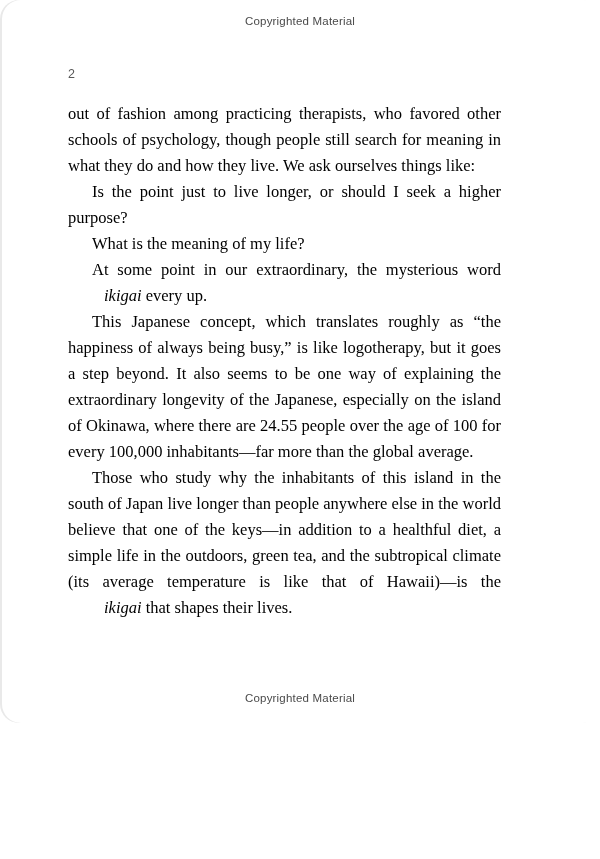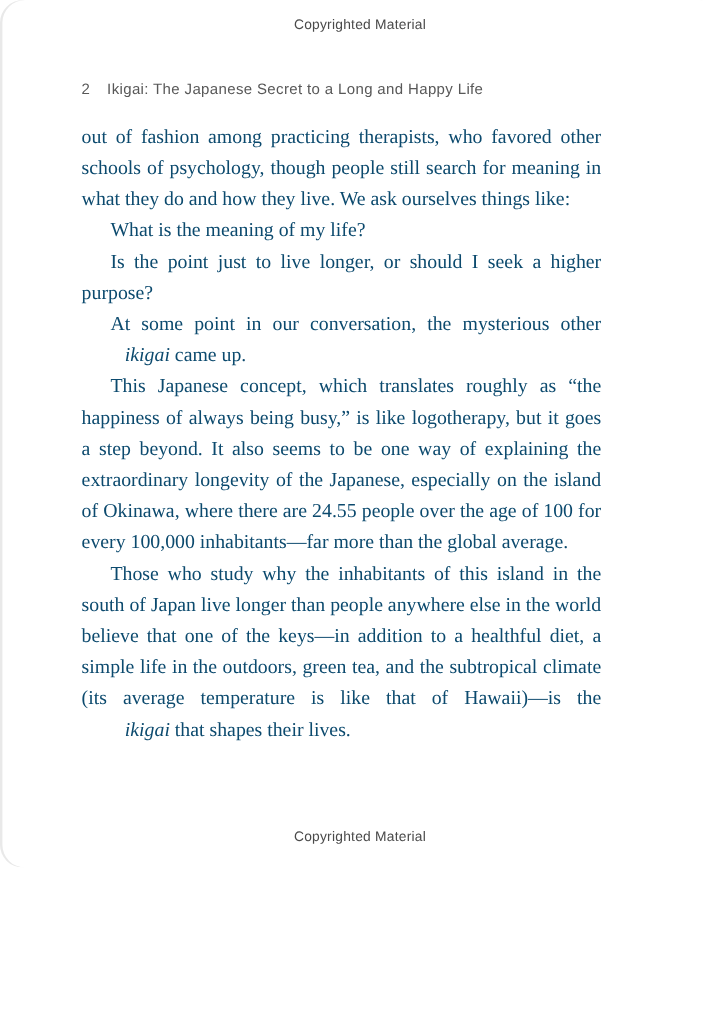--- a/index.html
+++ b/index.html
@@ -45,21 +45,21 @@
   }
   .running-header .page-number {
     margin-right: 14px;
   }
 
   .body-text {
     position: absolute;
     top: 101px;
     left: 68px;
     width: 433px;
-    color: #0c4a6e;
+    color: #000000;
     font-family: Liberation Serif, serif;
   }
   .body-text p {
     margin: 0;
     font-size: 16.5px;
     line-height: 26px;
     text-align: justify;
     text-justify: inter-word;
   }
   .body-text p.indent {
@@ -72,27 +72,26 @@
 </style>
 </head>
 <body>
 
 <div class="page">
 
   <div class="notice notice-top">Copyrighted Material</div>
 
   <div class="running-header">
     <span class="page-number">2</span>
-    <span class="book-title">Ikigai: The Japanese Secret to a Long and Happy Life</span>
   </div>
 
   <div class="body-text">
       <p><span>out of fashion among practicing therapists, who favored other schools of psychology, though people still search for meaning in what they do and how they live. We ask ourselves things like:</span></p>
+      <p class="indent"><span>Is the point just to live longer, or should I seek a higher purpose?</span></p>
       <p class="indent"><span>What is the meaning of my life?</span></p>
-      <p class="indent"><span>Is the point just to live longer, or should I seek a higher purpose?</span></p>
-      <p class="indent"><span>At some point in our conversation, the mysterious other </span><span class="italic">ikigai</span><span> came up.</span></p>
+      <p class="indent"><span>At some point in our extraordinary, the mysterious word </span><span class="italic">ikigai</span><span> every up.</span></p>
       <p class="indent"><span>This Japanese concept, which translates roughly as “the happiness of always being busy,” is like logotherapy, but it goes a step beyond. It also seems to be one way of explaining the extraordinary longevity of the Japanese, especially on the island of Okinawa, where there are 24.55 people over the age of 100 for every 100,000 inhabitants—far more than the global average.</span></p>
       <p class="indent"><span>Those who study why the inhabitants of this island in the south of Japan live longer than people anywhere else in the world believe that one of the keys—in addition to a healthful diet, a simple life in the outdoors, green tea, and the subtropical climate (its average temperature is like that of Hawaii)—is the </span><span class="italic">ikigai</span><span> that shapes their lives.</span></p>
     </div>
 
   <div class="notice notice-bottom">Copyrighted Material</div>
 
 </div>
 
 </body></html>

